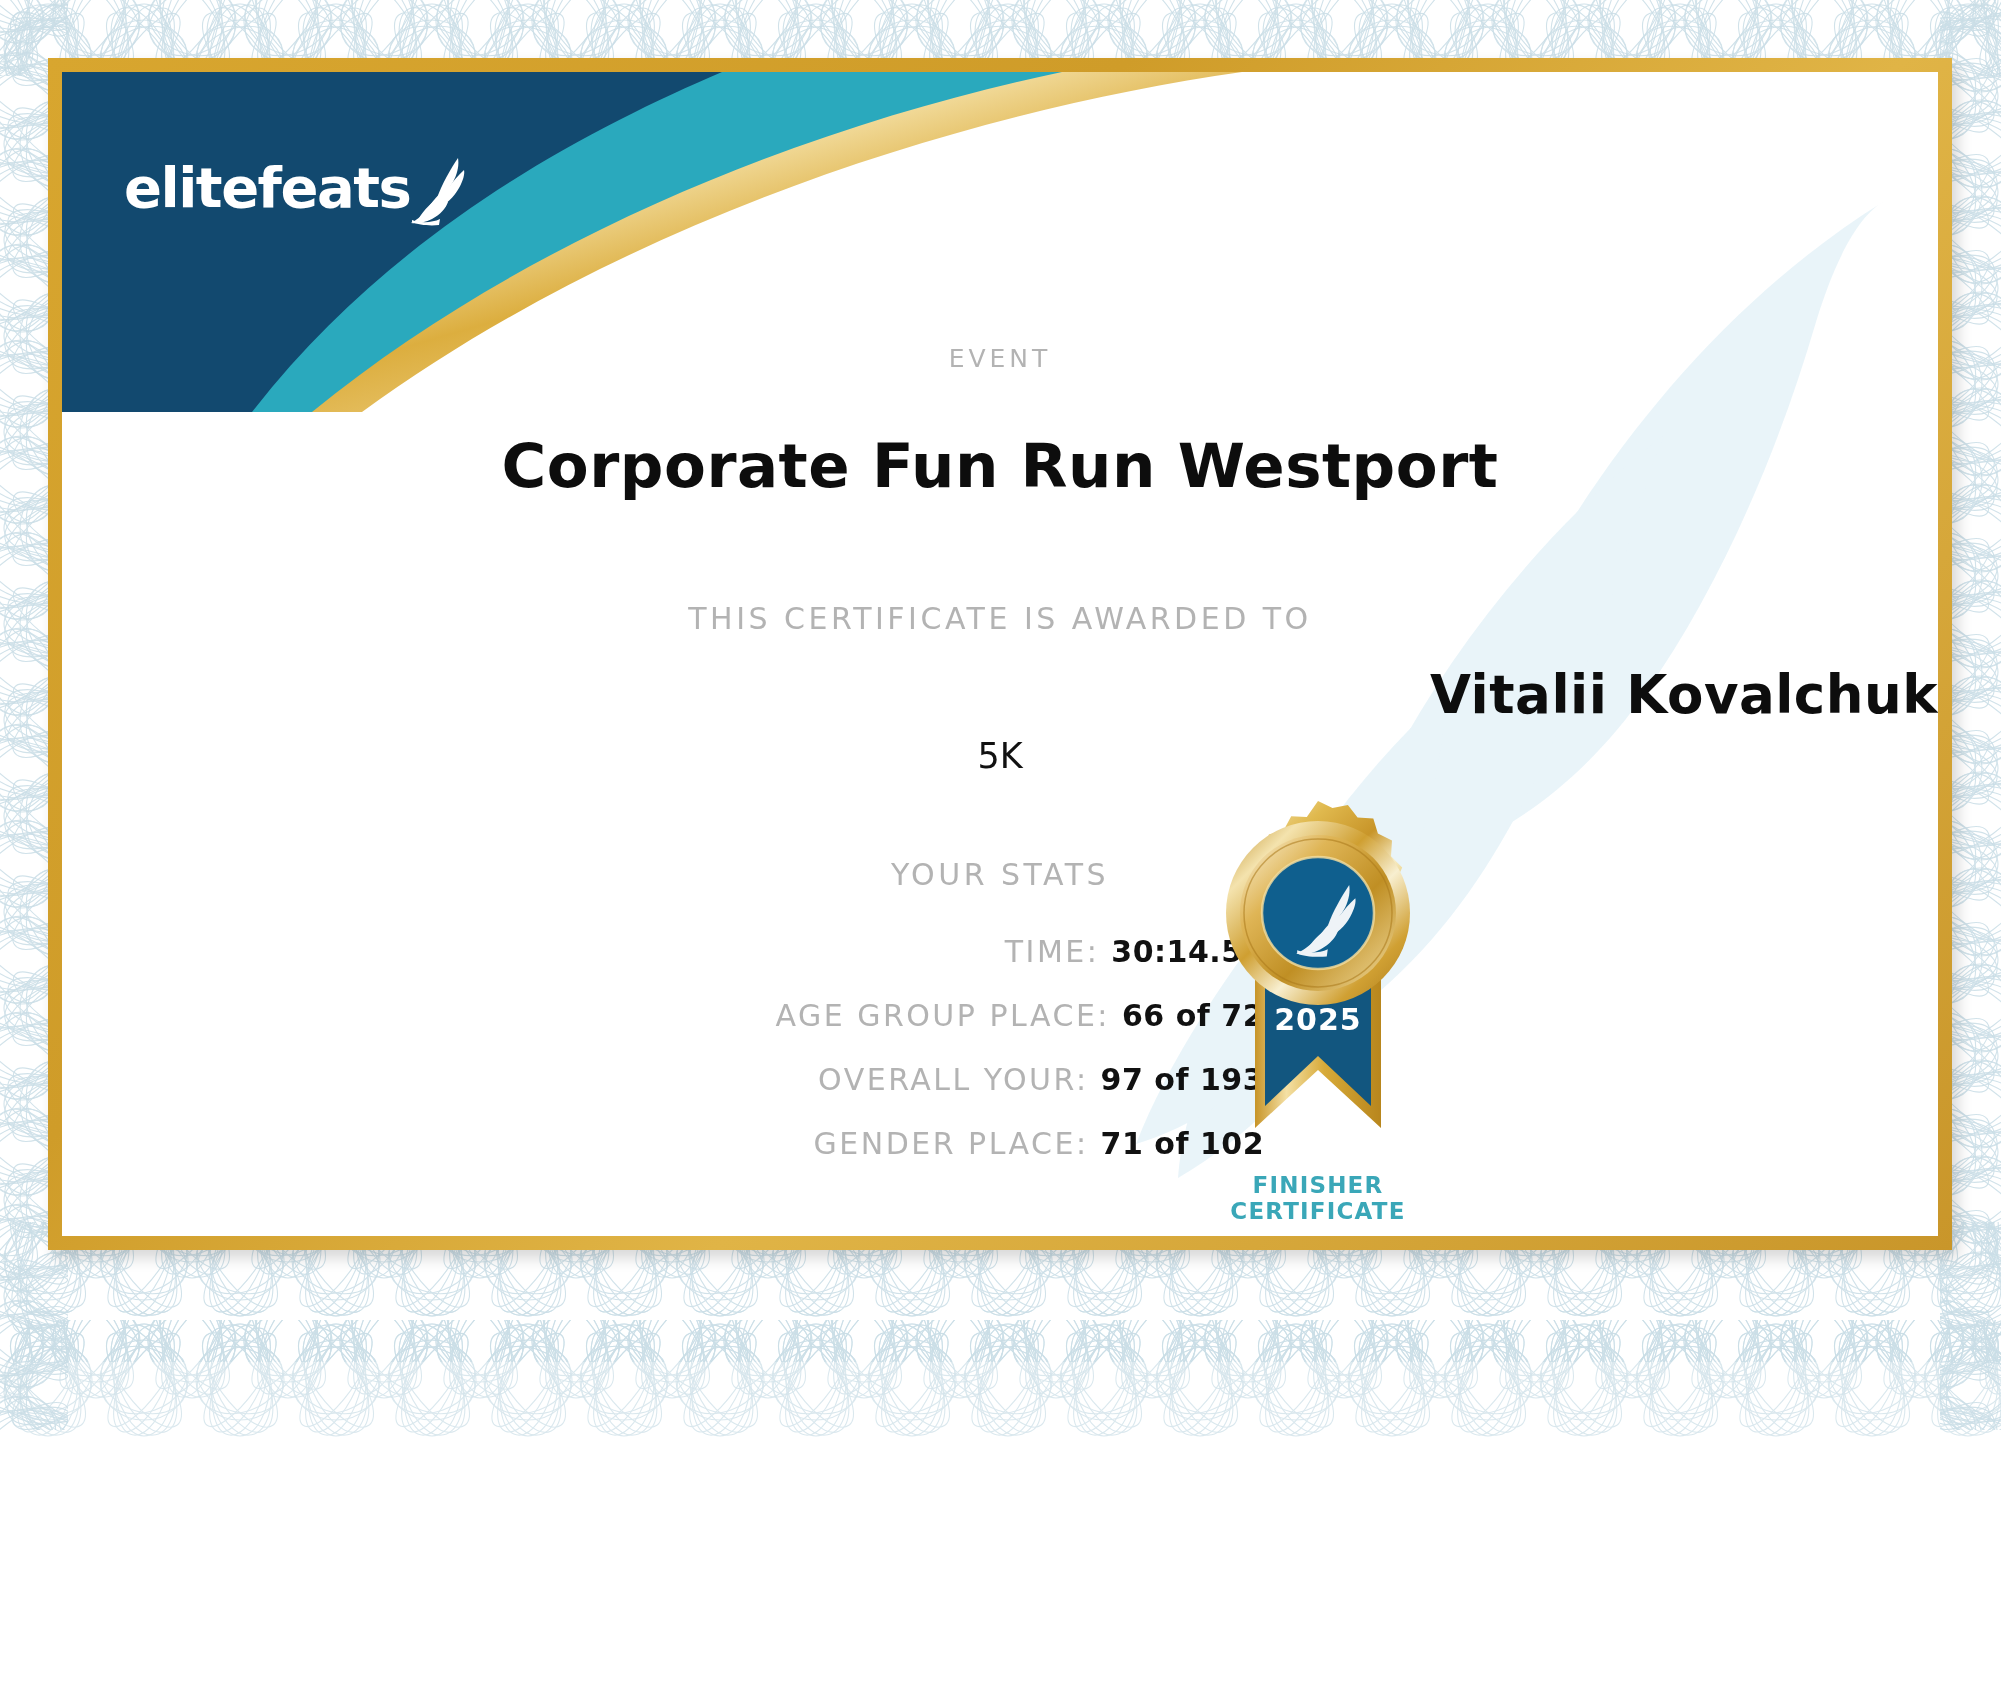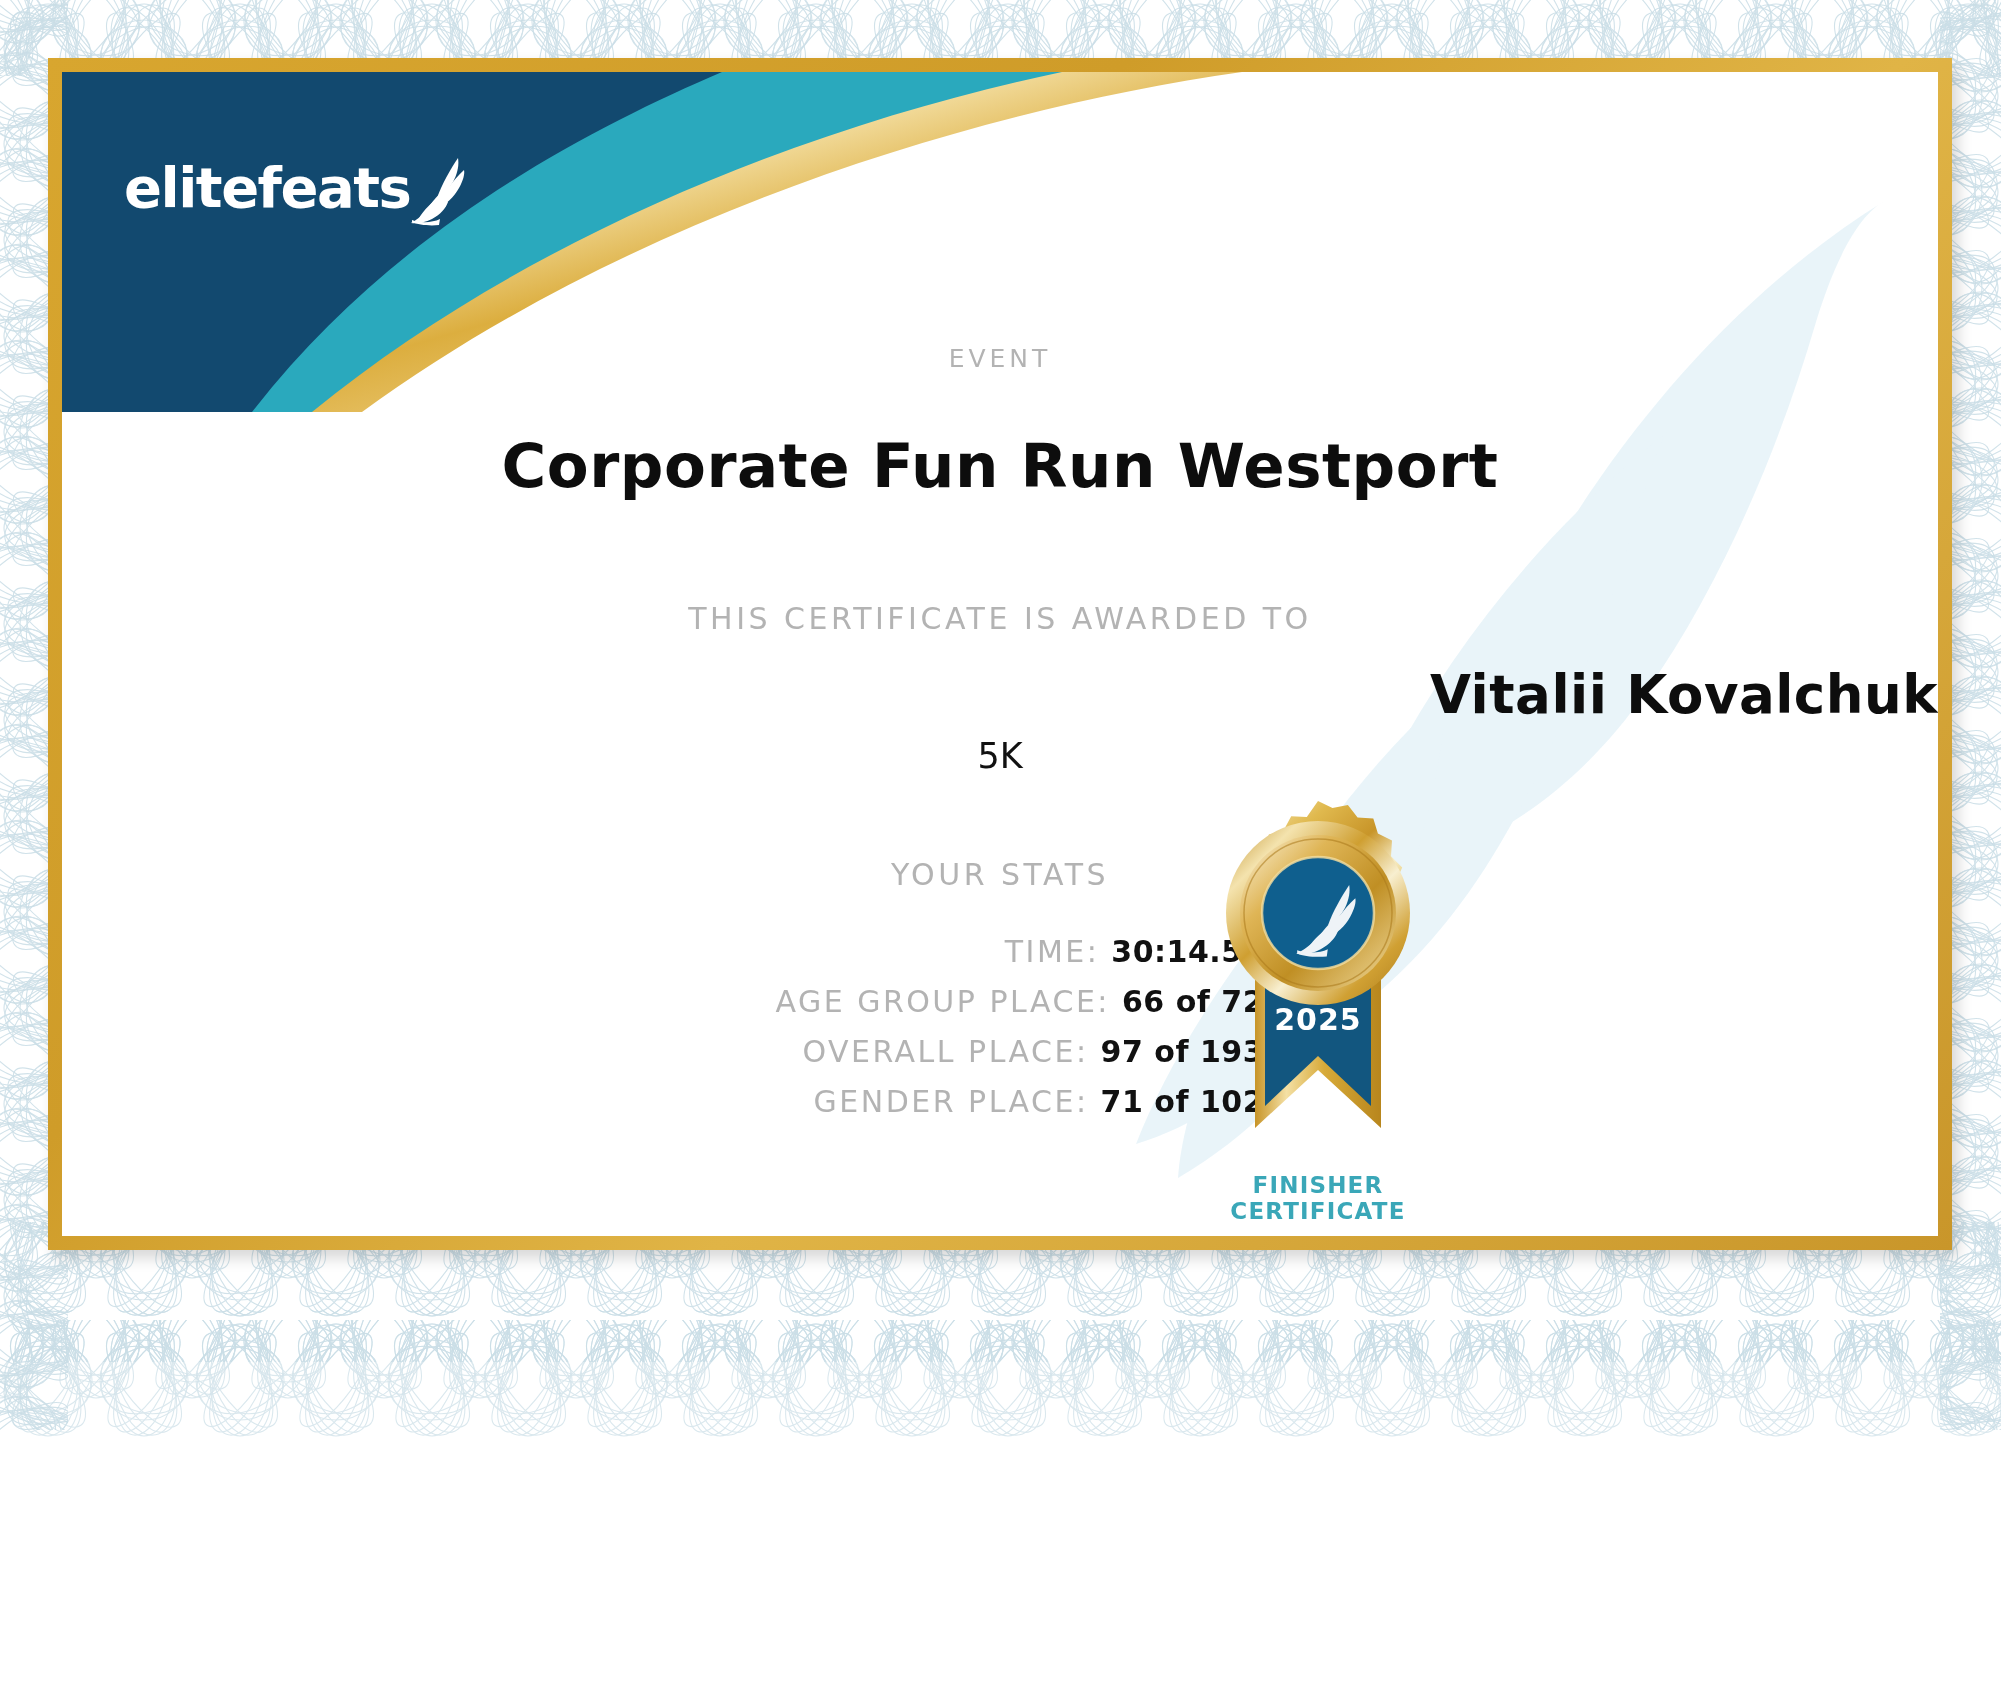--- a/index.html
+++ b/index.html
@@ -160,21 +160,21 @@
     letter-spacing: 3.5px;
   }
 
   #stats-list {
     position: absolute;
     left: 0;
     top: 862px;
     width: 1202px;
     display: flex;
     flex-direction: column;
-    gap: 15px;
+    gap: 29px;
     align-items: flex-end;
   }
   .stat-row {
     display: flex;
     justify-content: flex-end;
     align-items: baseline;
     width: 100%;
   }
   .stat-key {
     color: #b3b3b3;
@@ -326,21 +326,21 @@
         <div id="stats-list">
           <div class="stat-row c-text">
             <span class="stat-key">TIME:</span>
             <span class="stat-val">30:14.59</span>
           </div>
           <div class="stat-row c-text">
             <span class="stat-key">AGE GROUP PLACE:</span>
             <span class="stat-val">66 of 72</span>
           </div>
           <div class="stat-row c-text">
-            <span class="stat-key">OVERALL PLACE:</span>
+            <span class="stat-key">OVERALL YOUR:</span>
             <span class="stat-val">97 of 193</span>
           </div>
           <div class="stat-row c-text">
             <span class="stat-key">GENDER PLACE:</span>
             <span class="stat-val">71 of 102</span>
           </div>
         </div>
 
         <div id="badge">
           <svg id="badge-svg" width="230" height="370" viewBox="0 0 230 370" aria-hidden="true">

